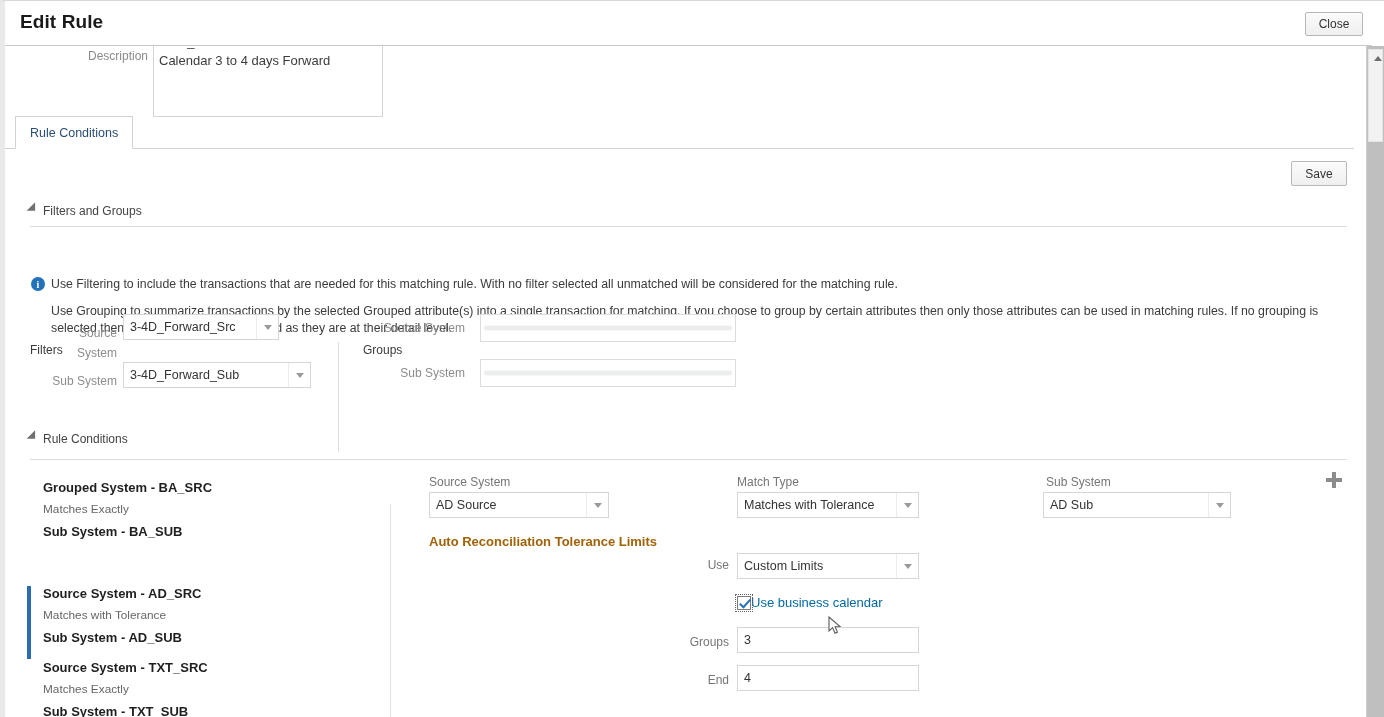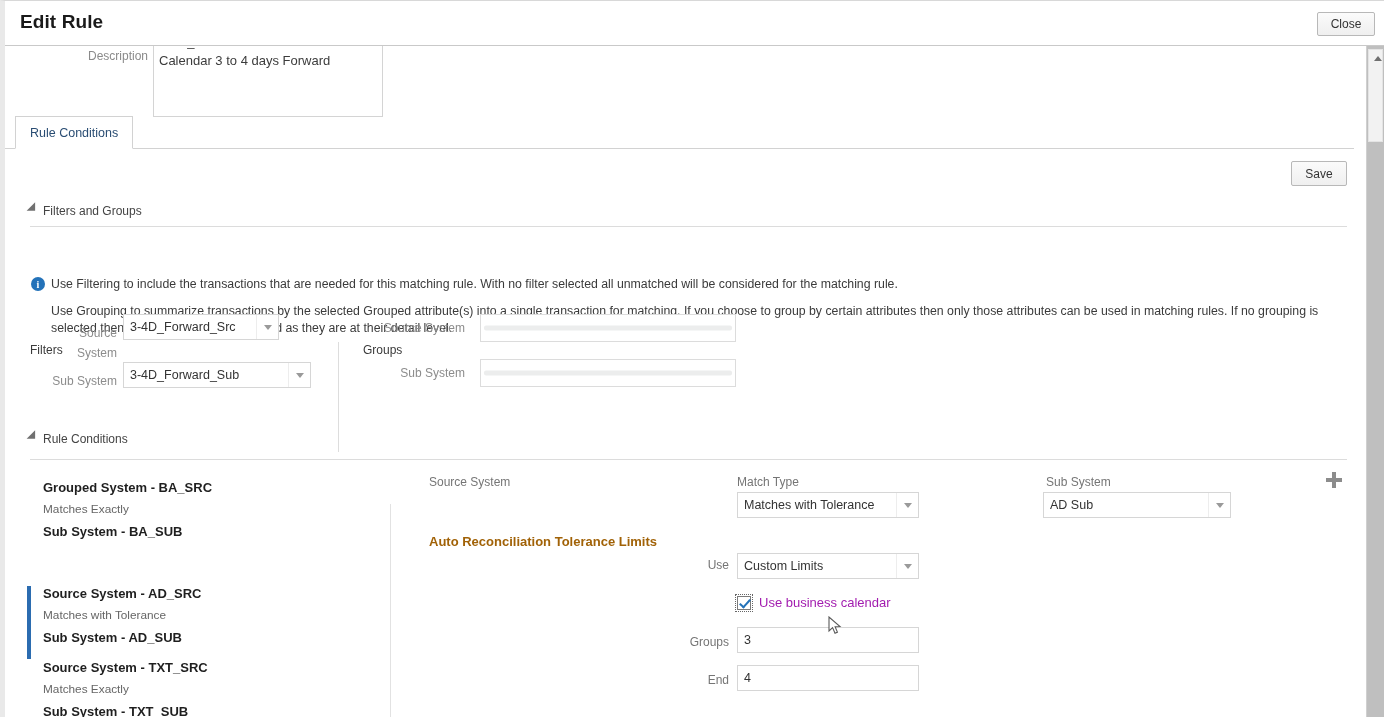--- a/index.html
+++ b/index.html
@@ -16,21 +16,21 @@
     position: relative;
     width: 1384px; height: 717px;
     background: #fff;
     border-left: 5px solid #e9e9e9;
     border-top: 1px solid #d8d8d8;
     overflow: hidden;
   }
 
   
   .titlebar {
-    position: absolute; left: 0; top: 0; right: 0; height: 45px;
+    position: absolute; left: 0; top: 0; right: 12px; height: 45px;
     background: #ffffff;
     border-bottom: 1px solid #c9c9c9;
   }
   .title-text {
     position: absolute; left: 15px; top: 10px;
     font-size: 19px; font-weight: bold; color: #1a1a1a;
     letter-spacing: 0.1px;
   }
   .close-btn {
     position: absolute; right: 9px; top: 11px;
@@ -231,21 +231,21 @@
     content:""; position:absolute; left: 4px; top: 0px;
     width: 4px; height: 9px;
     border: solid #2372b9; border-width: 0 2px 2px 0;
     transform: rotate(42deg);
   }
   .chk-focus {
     position: absolute; left: -3px; top: -3px; right: -3px; bottom: -3px;
     border: 1px dotted #666;
   }
   .chk-label {
-    margin-left: 8px; font-size: 13px; color: #a21caf; white-space: nowrap; text-align: right;
+    font-size: 13px; color: #0369a1; white-space: nowrap; text-align: right;
   }
 
   
   .plus-btn {
     position: absolute; right: 42px; top: 426px;
     width: 16px; height: 16px; cursor: pointer;
   }
   .plus-btn:before, .plus-btn:after {
     content: ""; position: absolute; background: #8c8c8c;
   }
@@ -365,20 +365,26 @@
       <div class="cond-item" style="top:202px; height:73px;">
         <div class="cond-line-1" style="top:0px;">Source System  -  TXT_SRC</div>
         <div class="cond-line-2" style="top:22px;">Matches Exactly</div>
         <div class="cond-line-3" style="top:44px;">Sub System  -  TXT_SUB</div>
 
       </div>
 
     </div>
 
     <div class="detail-label" style="left:424px; top:429px;">Source System</div>
+    <div class="select" style="left:424px; top:446px; width:180px;">
+      <span>AD Source</span>
+      <span class="caret">
+          <i></i>
+        </span>
+    </div>
 
     <div class="detail-label" style="left:732px; top:429px;">Match Type</div>
     <div class="select" style="left:732px; top:446px; width:182px;">
       <span>Matches with Tolerance</span>
       <span class="caret">
           <i></i>
         </span>
     </div>
 
     <div class="detail-label" style="left:1041px; top:429px;">Sub System</div>

